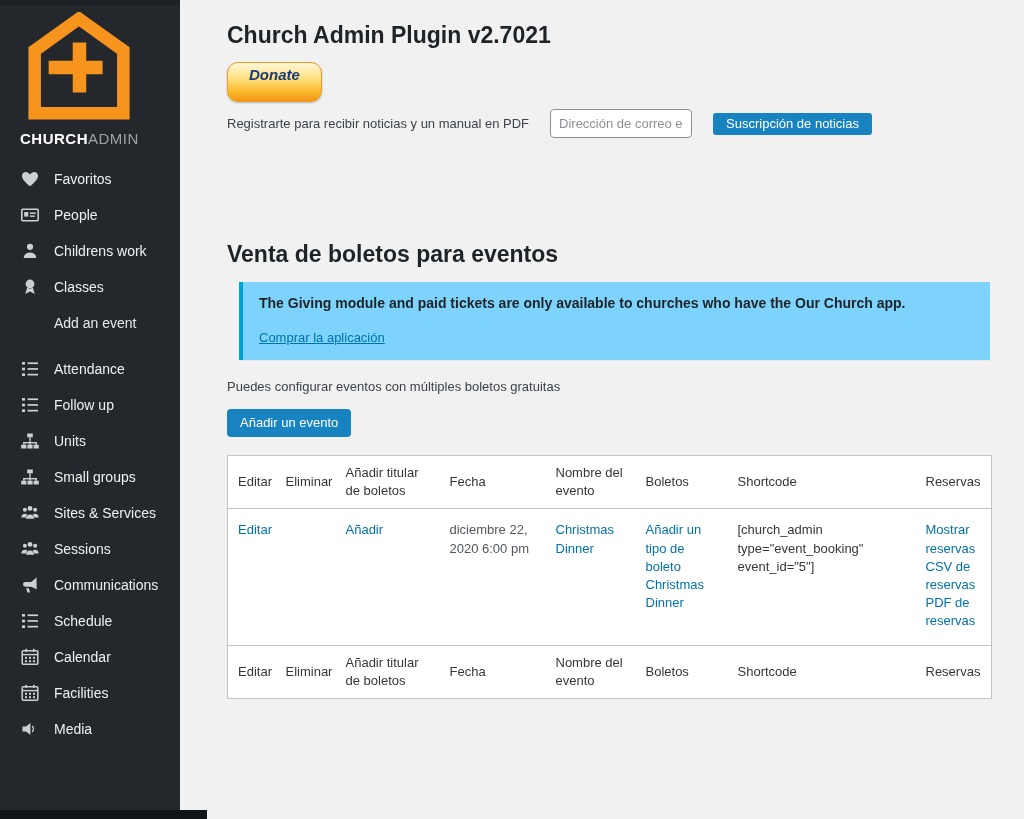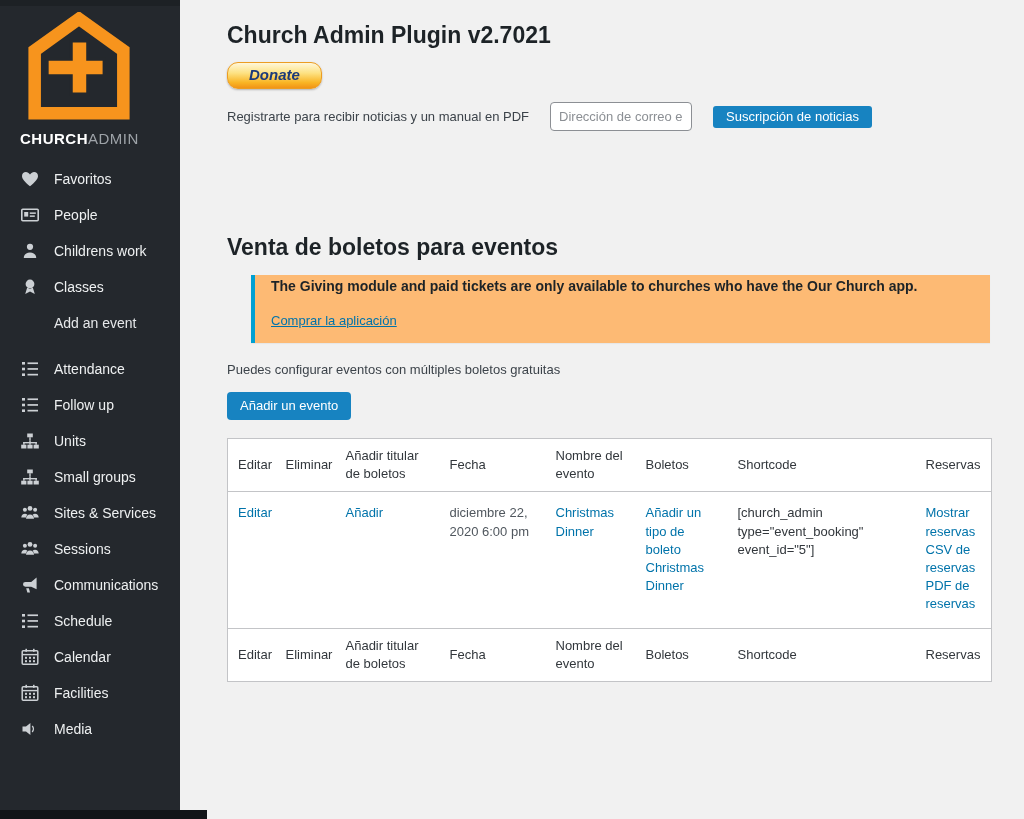--- a/index.html
+++ b/index.html
@@ -35,48 +35,48 @@
   .menu-item.subitem { padding-left:54px; margin-bottom:10px; color:#e6e8ea; }
 
   .sidebar-bottom-strip { position:absolute; bottom:0; left:0; width:207px; height:9px; background:#121518; }
 
   
   .main { margin-left:207px; padding:22px 34px 0 20px; }
 
   .page-title { font-size:23px; font-weight:600; color:#1d2327; margin-bottom:13px; }
 
   .donate-btn {
-    display:inline-block; padding:3px 21px 5px; border-radius:11px;
+    display:inline-block; padding:3px 21px 18px; border-radius:11px;
     background:linear-gradient(180deg,#fff7da 0%,#fde283 40%,#f9b525 78%,#f19417 100%);
     border:1px solid #ec9d22; box-shadow:0 1px 2px rgba(0,0,0,.25);
     color:#1b3a7a; font-size:15px; font-weight:bold; font-style:italic; cursor:pointer;
   }
 
-  .signup-row { display:flex; align-items:center; margin-top:13px;gap:12px; }
+  .signup-row { display:flex; align-items:center; margin-top:7px;gap:12px; }
   .signup-text { font-size:13px; color:#3c434a; margin-right:9px; }
   .email-input {
     width:142px; height:29px; border:1px solid #8c8f94; border-radius:4px;
     padding:0 8px; font-size:13px; font-family:"Liberation Sans",sans-serif;
     color:#2c3338; background:#fff;
   }
   .email-input::placeholder { color:#8b8f94; }
   .subscribe-btn {
     margin-left:9px; height:22px; padding:0 13px; border:none; border-radius:3px;
     background: var(--primary-button, #1783c1); color:#fff; font-size:13px;
     font-family:"Liberation Sans",sans-serif; cursor:pointer;
   }
 
   .big-spacer { height:103px; }
 
   .section-title { font-size:23px; font-weight:600; color:#1d2327; margin-bottom:14px; }
 
   .notice {
-    background:#fdba74; border-left:4px solid var(--notice-border, #00a0d2);
+    background:#7dd3fc; border-left:4px solid var(--notice-border, #00a0d2);
     box-shadow:0 1px 1px rgba(0,0,0,.04);
-    margin:0 0 19px 24px; padding:3px 16px 14px;
+    margin:0 0 19px 12px; padding:13px 16px 14px;
   }
   .notice-text { font-size:14px; font-weight:bold; color:#1d2327; margin-bottom:17px; }
   .notice-link { font-size:13px; color:var(--link, #0073aa); text-decoration:underline; cursor:pointer; }
 
   .intro-text { font-size:13px; color:#3c434a; margin-bottom:15px; }
 
   .add-event-btn {
     display:inline-block; border:none; border-radius:4px; padding:6px 13px 7px;
     background: var(--primary-button, #1783c1); color:#fff; font-size:13px;
     font-family:"Liberation Sans",sans-serif; cursor:pointer;

